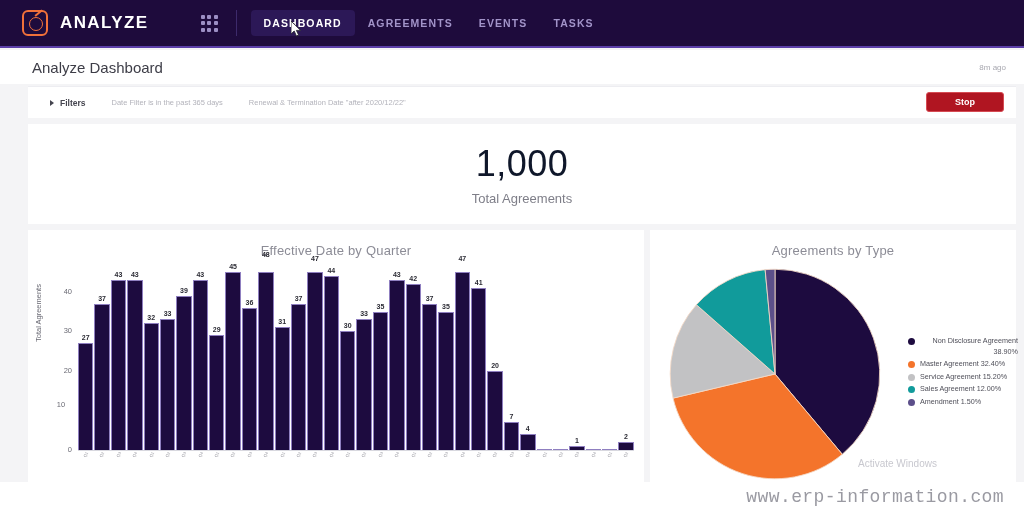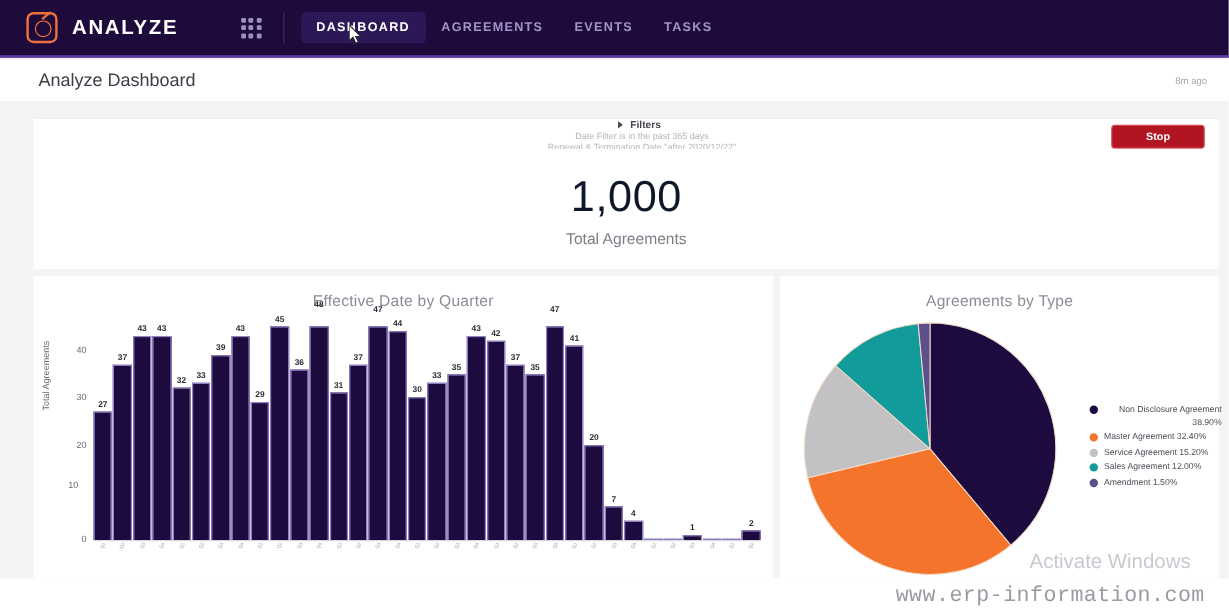--- a/index.html
+++ b/index.html
@@ -63,23 +63,23 @@
   .titlebar {
     position: absolute; left: 0; top: 50px; width: 1024px; height: 34px;
     background: #ffffff; display: flex; align-items: center;
     justify-content: space-between;
   }
   .page-title { margin-left: 32px; font-size: 15px; color: #3d3d47; }
   .ago { margin-right: 18px; font-size: 8px; color: #a8a8b0; }
 
   
   .filterbar {
-    position: absolute; left: 28px; top: 98px; width: 988px; height: 32px;
+    position: absolute; left: 28px; top: 86px; width: 988px; height: 32px;
     background: #ffffff; border-top: 1px solid #ededf1;
-    display: flex; align-items: center; flex-direction: column;
+    display: flex; align-items: center;
   }
   .filters-toggle {
     display: flex; align-items: center; margin-left: 22px;
     font-size: 8.5px; font-weight: 700; color: #45454f; cursor: pointer;
   }
   .caret {
     width: 0; height: 0; border-left: 4px solid #45454f;
     border-top: 3px solid transparent; border-bottom: 3px solid transparent;
     margin-right: 6px;
   }
@@ -171,21 +171,21 @@
     width: 7px; height: 7px; border-radius: 50%;
     margin-right: 5px; margin-top: 2px; flex: 0 0 auto;
   }
   .legend-text {
     font-size: 7.2px; color: #4e4e58; line-height: 10.5px;
   }
 
   
   .activate-windows {
     position: absolute; left: 858px; top: 458px;
-    font-size: 17px; color: #c8c8cf; white-space: nowrap;
+    font-size: 10px; color: #c8c8cf; white-space: nowrap;
     pointer-events: none;
   }
   .watermark-bar {
     position: absolute; left: 0; top: 482px; width: 1024px; height: 30px;
     background: #ffffff; display: flex; align-items: center;
     justify-content: flex-end;
   }
   .watermark {
     font-family: "Liberation Mono", monospace;
     font-size: 18px; color: #9a9aa2; letter-spacing: 0.4px;

